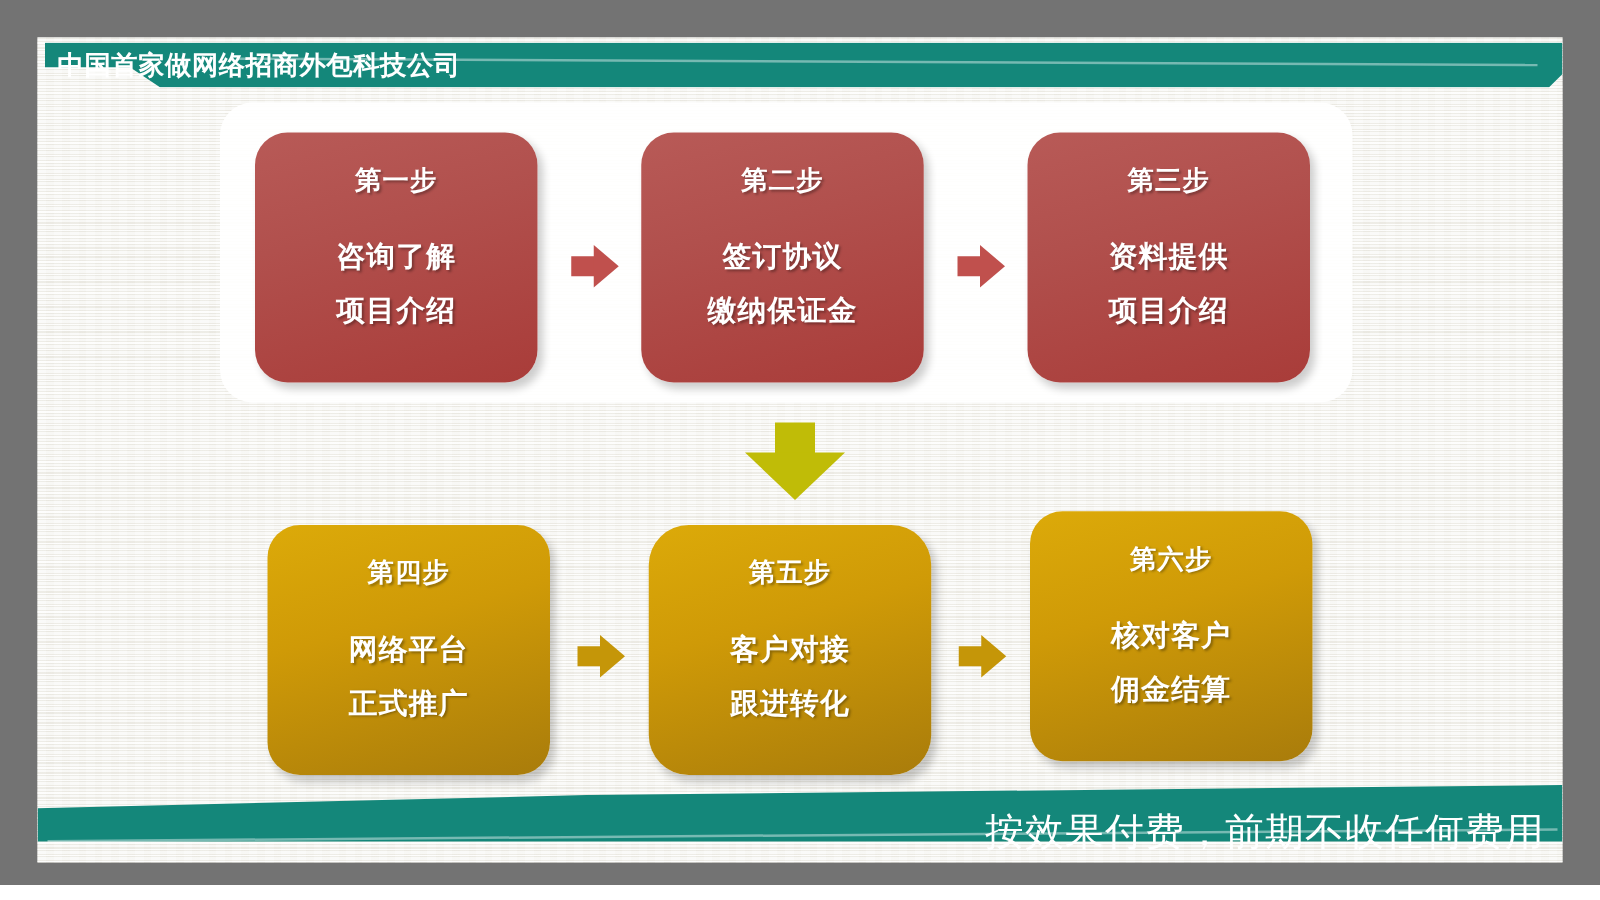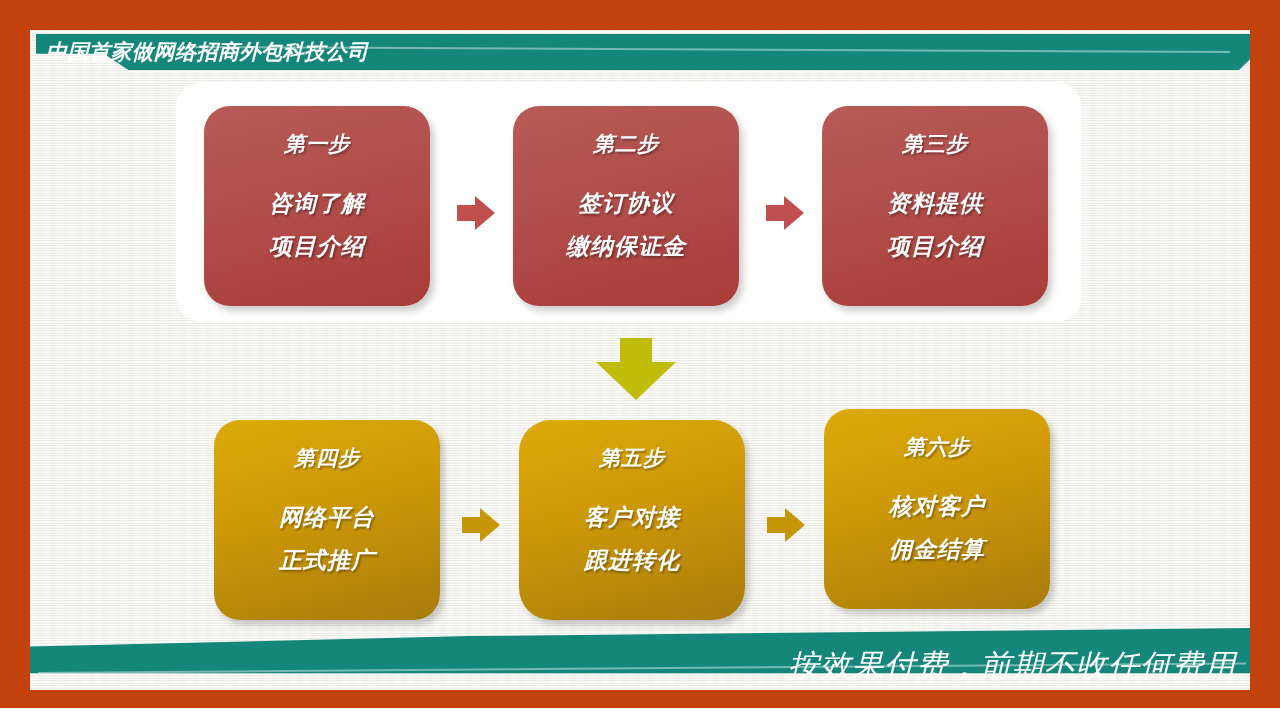--- a/index.html
+++ b/index.html
@@ -10,22 +10,21 @@
   }
   body {
     font-family: "DejaVu Sans", "Liberation Sans", sans-serif;
   }
 
   .slide {
     position: relative;
     width: 1280px;
     height: 708px;
     overflow: hidden;
-    background: #c2410c; 
-    font-style: italic;
+    background: #737373; 
   }
 
   
   .canvas {
     position: absolute;
     left: 30px;
     top: 30px;
     width: 1220px;
     height: 660px;
     background-color: #f2f1ec;
@@ -101,36 +100,36 @@
     width: 226px;
     height: 200px;
     border-radius: 26px;
     box-shadow: 4px 5px 7px rgba(0,0,0,0.20);
     box-sizing: border-box;
     display: flex;
     flex-direction: column;
     align-items: center;
     color: #ffffff;
     overflow: hidden;
+    gap: 32px;
   }
   .step-box.red {
     background: linear-gradient(165deg, #b85a57 0%, #b1504d 38%, #a93c39 100%);
   }
   .step-box.gold {
     background: linear-gradient(165deg, #dcaa09 0%, #cf9a07 40%, #a97c0b 100%);
   }
   .step-title {
     margin-top: 24px;
     font-size: 21px;
     font-weight: bold;
     text-shadow: 1.5px 1.5px 2px rgba(0,0,0,0.32);
     letter-spacing: 1px;
   }
   .step-lines {
-    margin-top: 30px;
     display: flex;
     flex-direction: column;
     align-items: center;
     gap: 12px;
   }
   .step-line {
     font-size: 23px;
     font-weight: bold;
     text-shadow: 1.5px 1.5px 2px rgba(0,0,0,0.32);
     letter-spacing: 1px;

